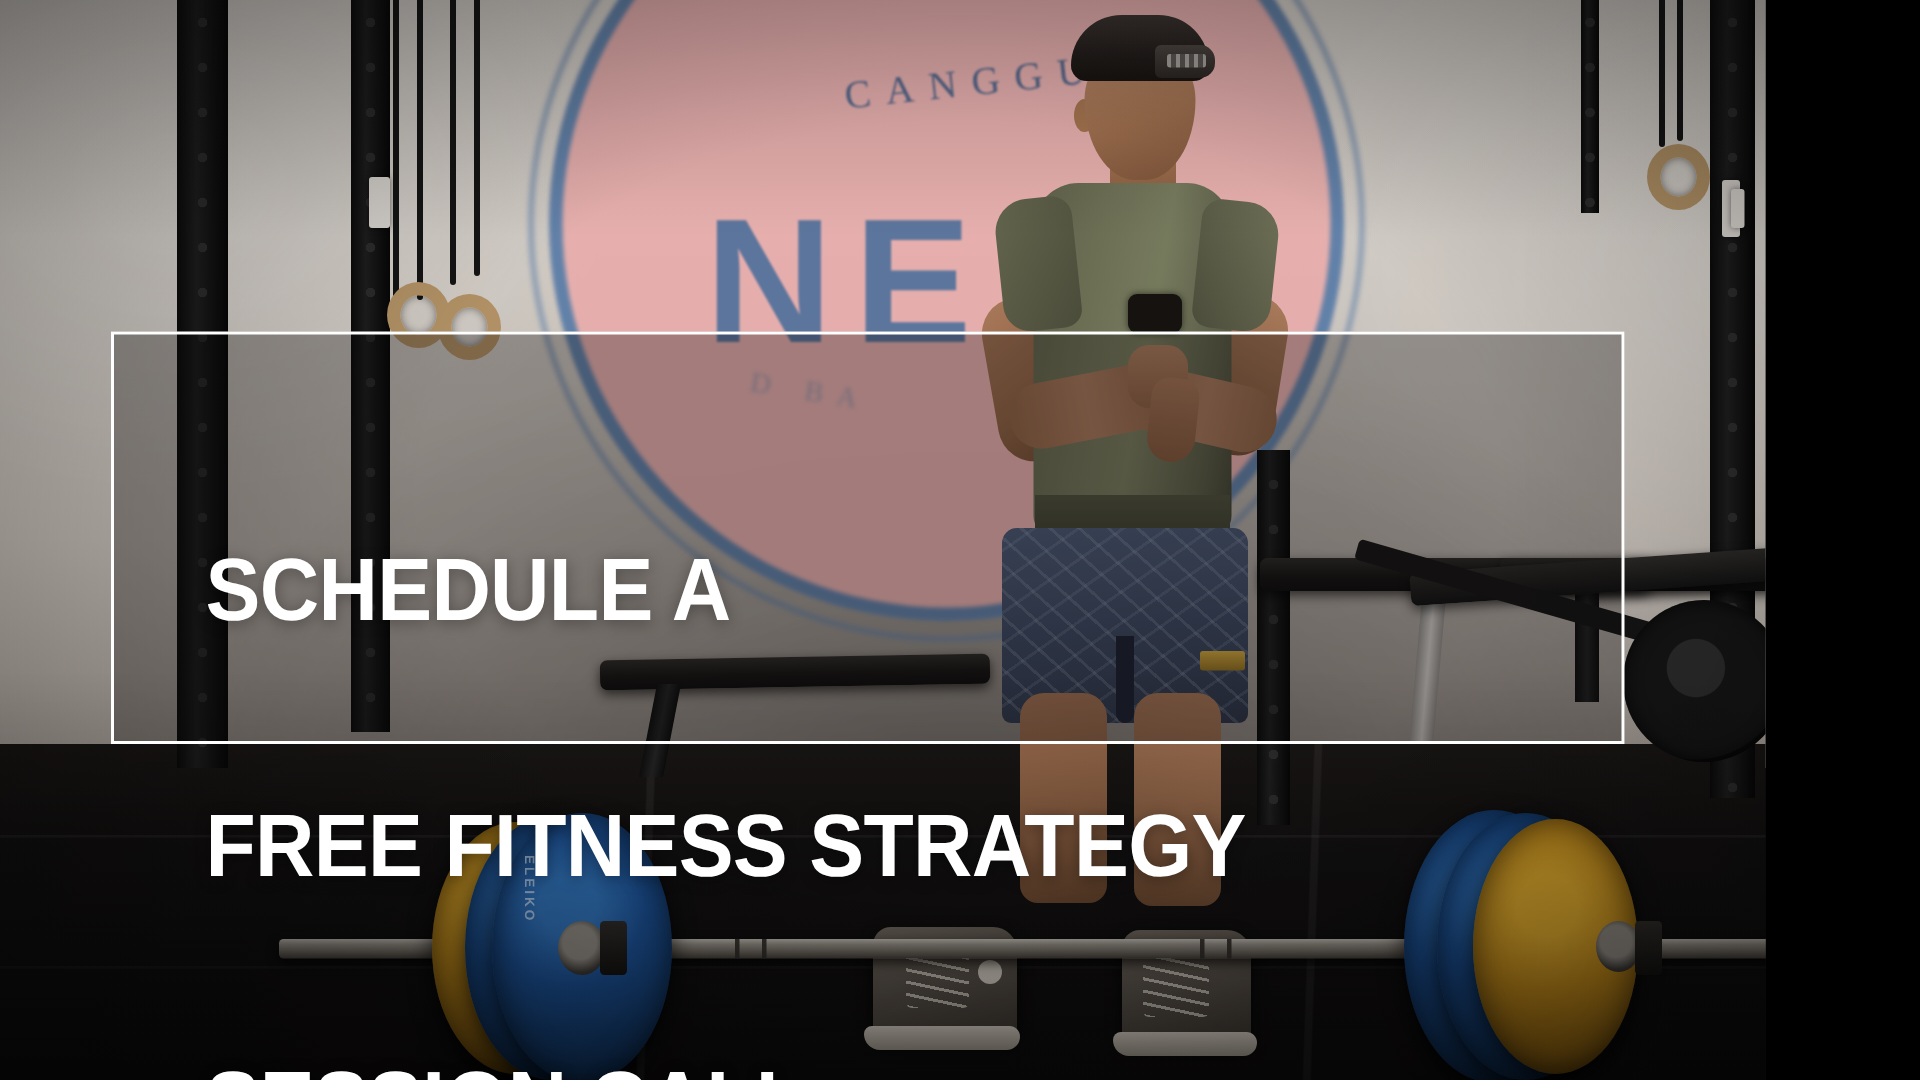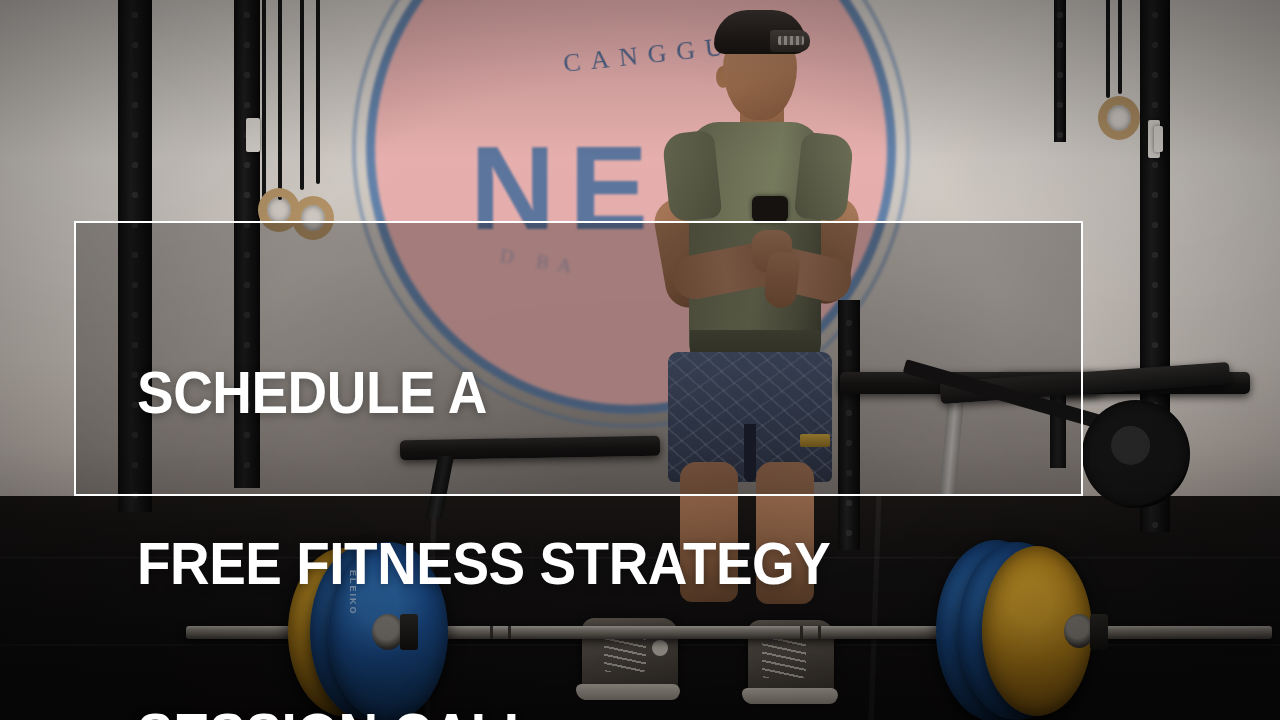--- a/index.html
+++ b/index.html
@@ -5,21 +5,21 @@
 <style>
   * { margin:0; padding:0; box-sizing:border-box; }
   html, body {
     width:1280px; height:720px; overflow:hidden;
     background:#000;
     font-family:"Liberation Sans", sans-serif;
   }
 
   #stage {
     position:relative;
-    width:1280px; height:720px;
+    width:1177px; height:720px;
     overflow:hidden;
     background:#0b0a09;
     text-decoration:underline;
   }
 
   
   .scene { position:absolute; inset:0; overflow:hidden; }
 
   
   .wall {

